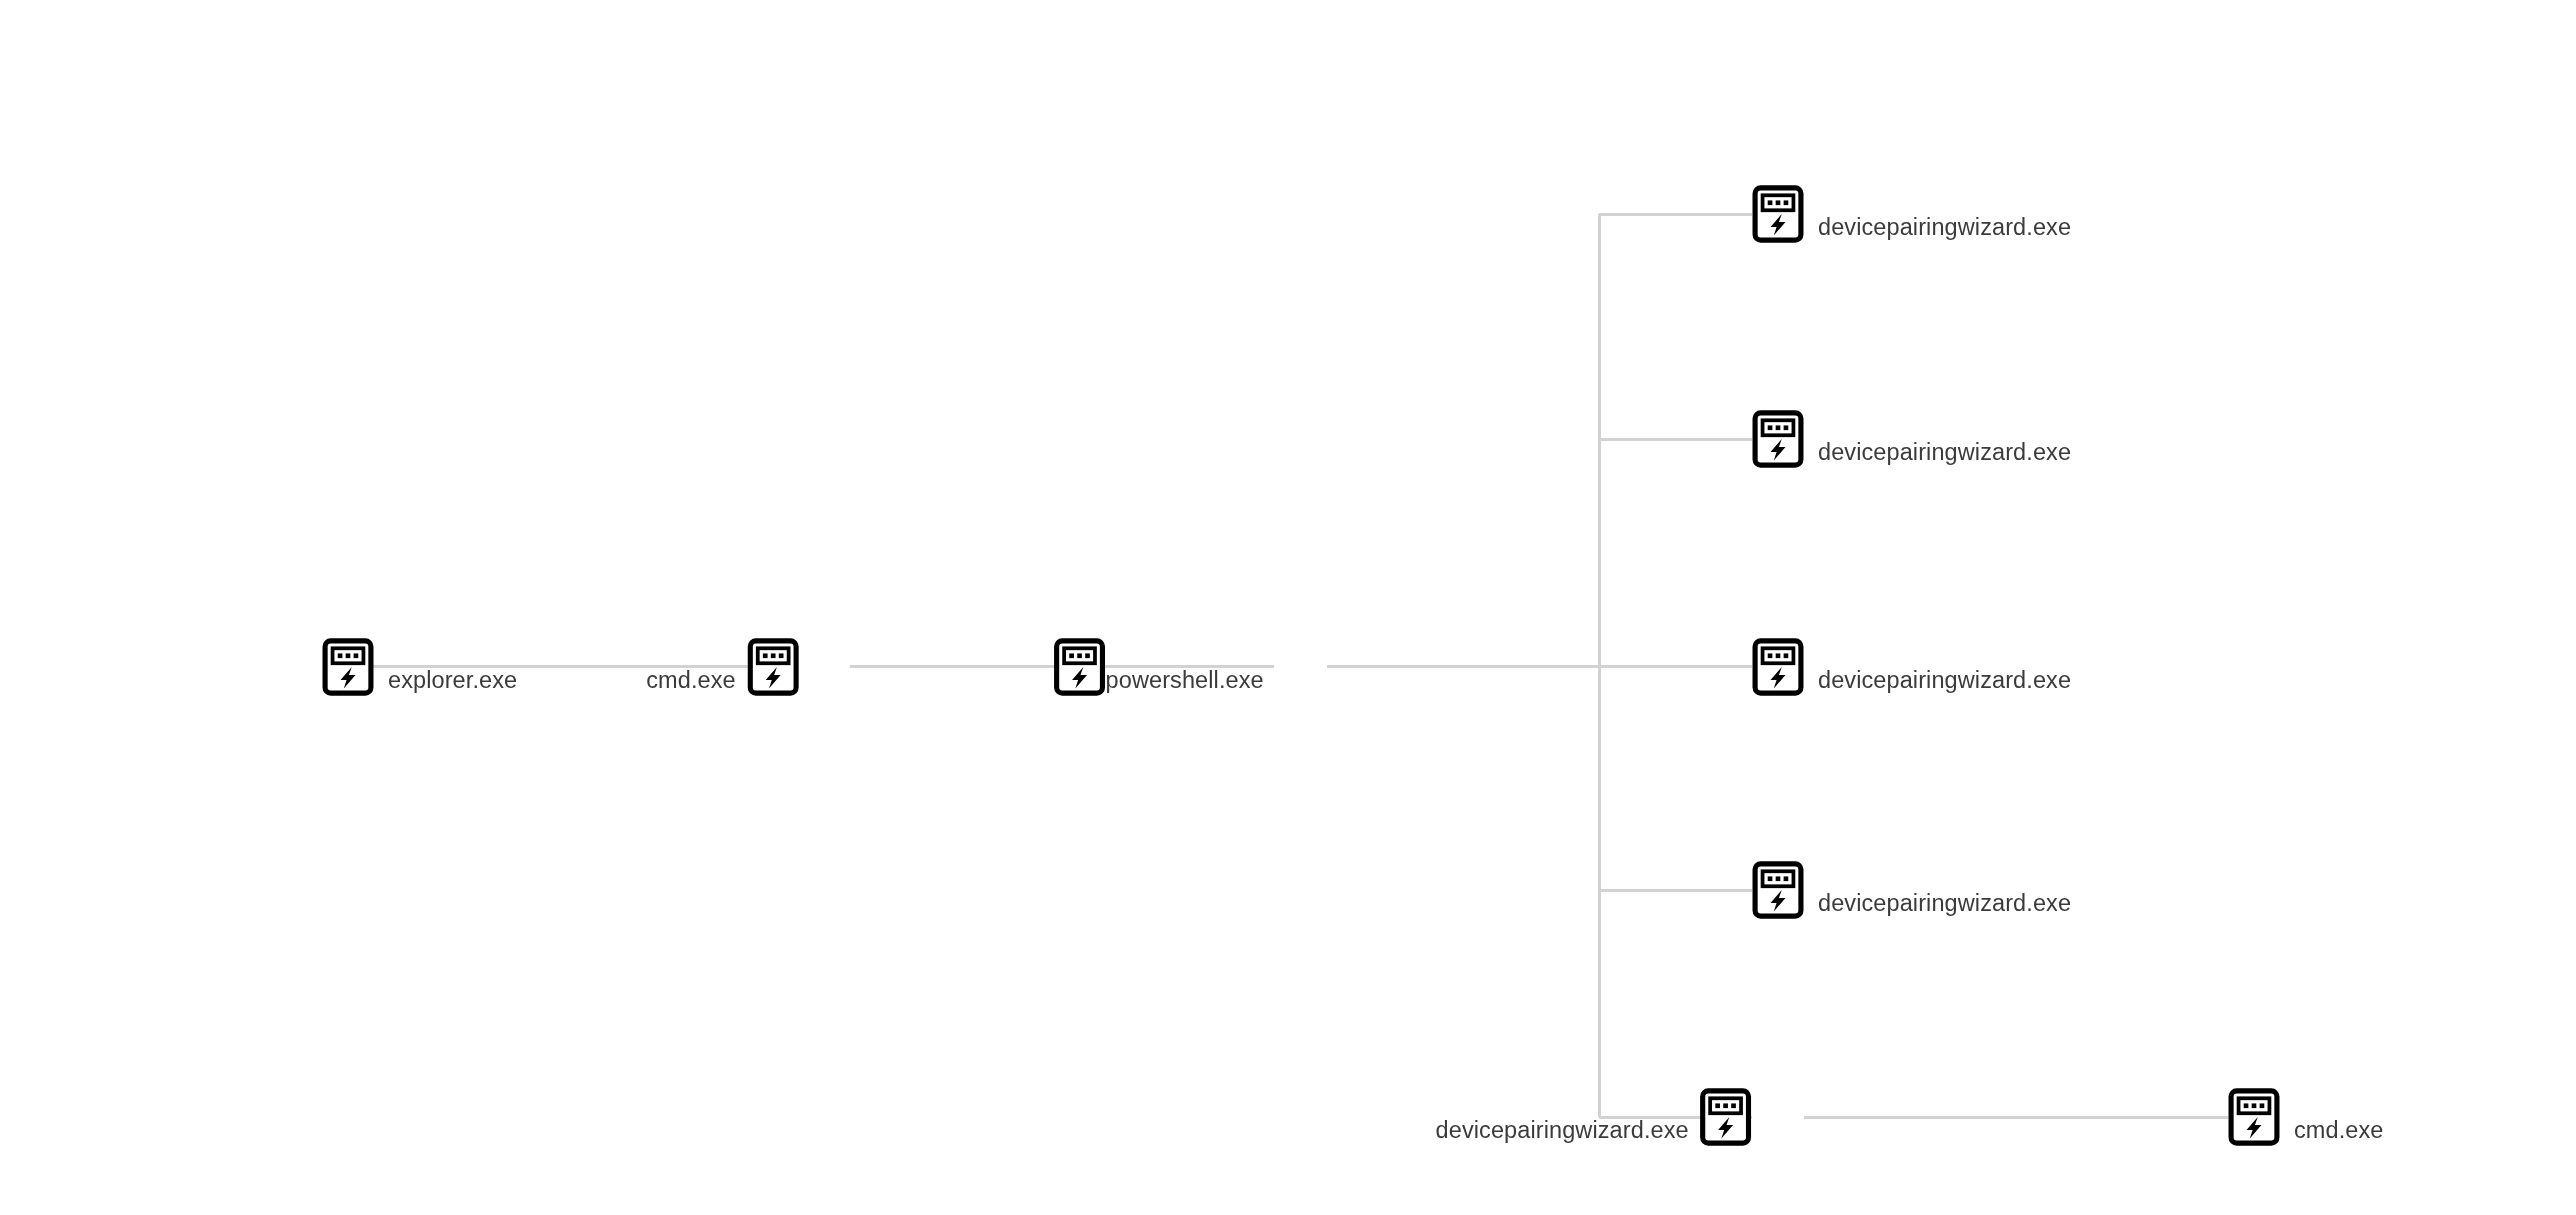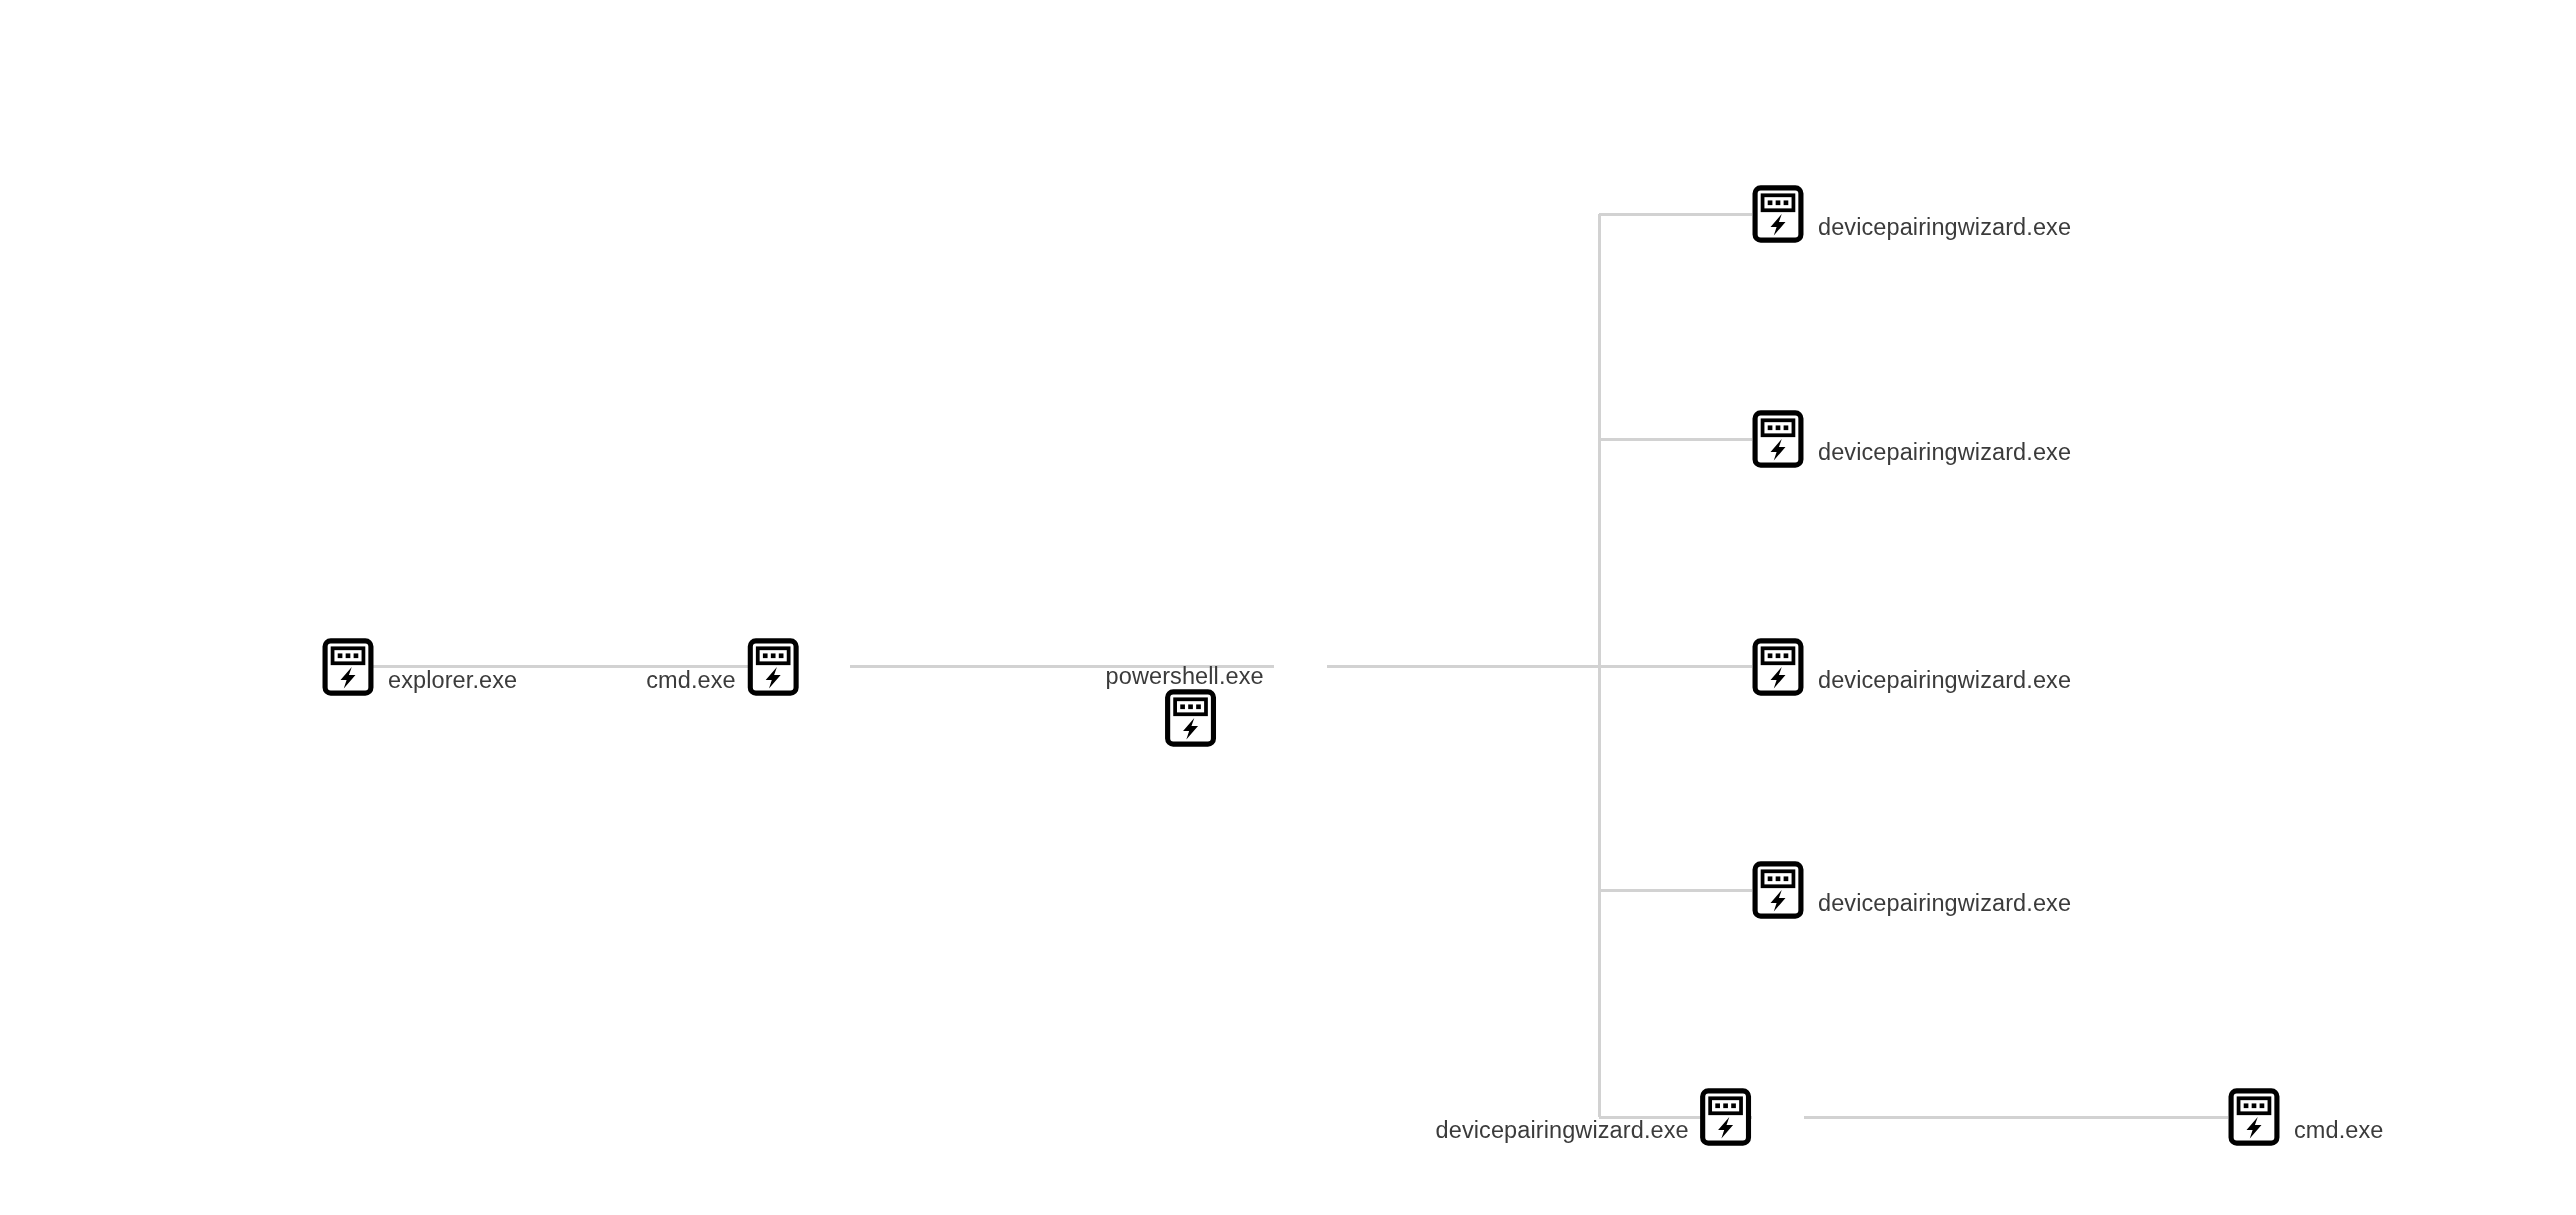--- a/index.html
+++ b/index.html
@@ -92,21 +92,21 @@
         <span class="node-label" style="color: rgb(59, 59, 59); font-size: 23.5px; margin-right: 11.3px; margin-left: 0px;">cmd.exe</span>
         <svg class="node-icon" viewBox="0 0 55 62" xmlns="http://www.w3.org/2000/svg">
     <rect x="3" y="3" width="49" height="56" rx="6" ry="6" fill="#ffffff" stroke="#000000" stroke-width="5.5"></rect>
     <rect x="11" y="11" width="33" height="16" fill="#ffffff" stroke="#000000" stroke-width="4"></rect>
     <rect x="16.5" y="16.5" width="5" height="5" fill="#000000"></rect>
     <rect x="25" y="16.5" width="5" height="5" fill="#000000"></rect>
     <rect x="33.5" y="16.5" width="5" height="5" fill="#000000"></rect>
     <path d="M 31.5 31 L 19.5 45 L 26 45 L 23 54 L 35.5 39.5 L 28.5 39.5 Z" fill="#000000"></path>
   </svg>
       </div>
-      <div class="node label-left" style="top: 638px; left: 1275px; transform: translateX(-100%); flex-direction: column; justify-content: flex-end;">
+      <div class="node label-left" style="top: 638px; left: 1275px; transform: translateX(-100%); justify-content: flex-end;">
         <span class="node-label" style="color: rgb(59, 59, 59); font-size: 23.5px; margin-right: 11.3px; margin-left: 0px;">powershell.exe</span>
         <svg class="node-icon" viewBox="0 0 55 62" xmlns="http://www.w3.org/2000/svg">
     <rect x="3" y="3" width="49" height="56" rx="6" ry="6" fill="#ffffff" stroke="#000000" stroke-width="5.5"></rect>
     <rect x="11" y="11" width="33" height="16" fill="#ffffff" stroke="#000000" stroke-width="4"></rect>
     <rect x="16.5" y="16.5" width="5" height="5" fill="#000000"></rect>
     <rect x="25" y="16.5" width="5" height="5" fill="#000000"></rect>
     <rect x="33.5" y="16.5" width="5" height="5" fill="#000000"></rect>
     <path d="M 31.5 31 L 19.5 45 L 26 45 L 23 54 L 35.5 39.5 L 28.5 39.5 Z" fill="#000000"></path>
   </svg>
       </div>

